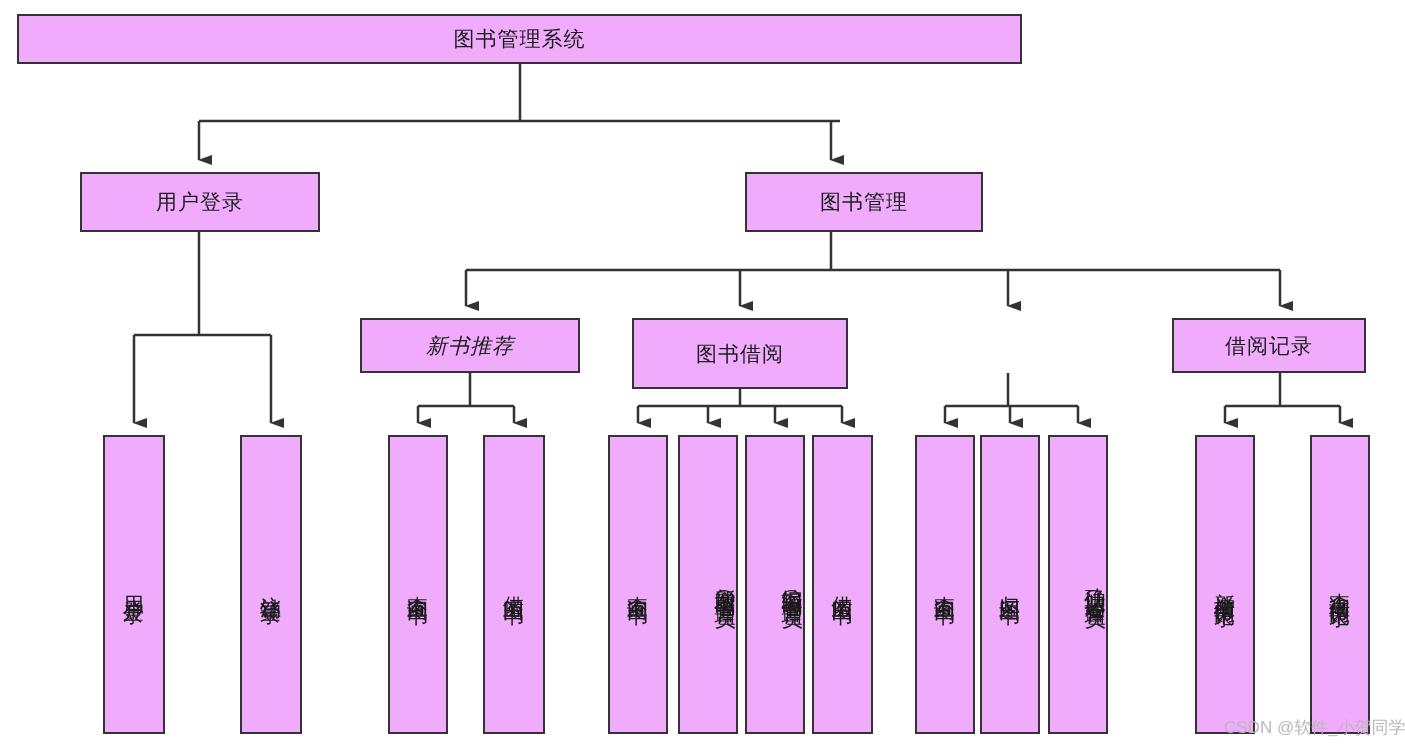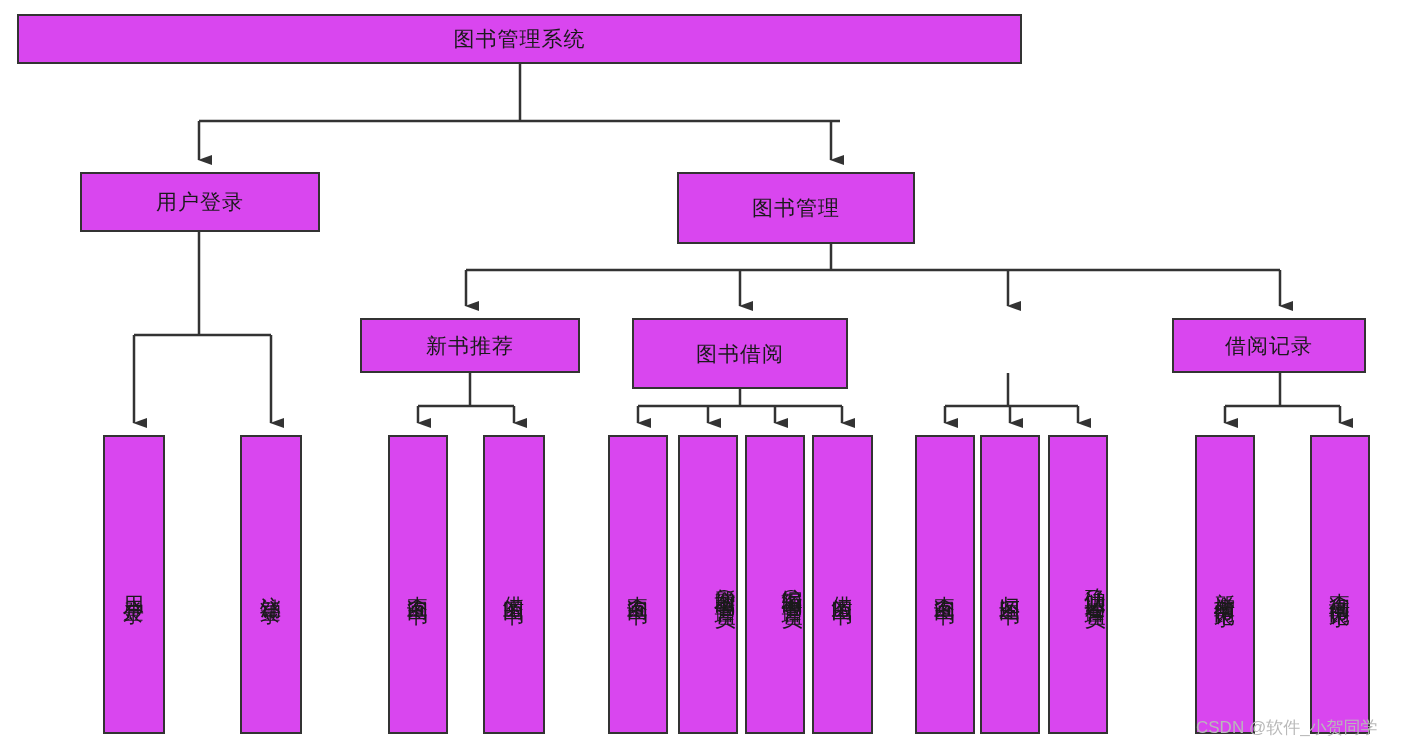--- a/index.html
+++ b/index.html
@@ -22,21 +22,21 @@
     left: 0;
     top: 0;
     width: 1405px;
     height: 747px;
     pointer-events: none;
   }
   .node {
     position: absolute;
     box-sizing: border-box;
     border: 2px solid #333333;
-    background: #d946ef;
+    background: #f0abfc;
     display: flex;
     align-items: center;
     justify-content: center;
     color: #1a1a1a;
     z-index: 2;
   }
   .node-h {
     font-size: 21px;
     letter-spacing: 1px;
     white-space: nowrap;
@@ -131,25 +131,25 @@
   </svg>
 
   <div class="node node-h" style="left:17px; top:14px; width:1005px; height:50px;">
     <span>图书管理系统</span>
   </div>
 
   <div class="node node-h" style="left:80px; top:172px; width:240px; height:60px;">
     <span>用户登录</span>
   </div>
 
-  <div class="node node-h" style="left:677px; top:172px; width:238px; height:72px;">
+  <div class="node node-h" style="left:745px; top:172px; width:238px; height:60px;">
     <span>图书管理</span>
   </div>
 
-  <div class="node node-h" style="left:360px; top:318px; width:220px; height:55px;">
+  <div class="node node-h" style="left:360px; top:318px; width:220px; height:55px;font-style:italic;">
     <span>新书推荐</span>
   </div>
 
   <div class="node node-h" style="left:632px; top:318px; width:216px; height:71px;">
     <span>图书借阅</span>
   </div>
 
 
   <div class="node node-h" style="left:1172px; top:318px; width:194px; height:55px;">
     <span>借阅记录</span>
@@ -200,15 +200,15 @@
   </div>
 
   <div class="node node-v center-v" style="left:1195px; top:435px; width:60px; height:299px;">
     <span>新增借阅记录</span>
   </div>
 
   <div class="node node-v center-v" style="left:1310px; top:435px; width:60px; height:299px;">
     <span>查询借阅记录</span>
   </div>
 
-  <div class="watermark" style="left:1196px; top:716px;">CSDN @软件_小贺同学</div>
+  <div class="watermark" style="left:1196px; top:716px;padding-left:28px;">CSDN @软件_小贺同学</div>
 
 </div>
 
 </body></html>

